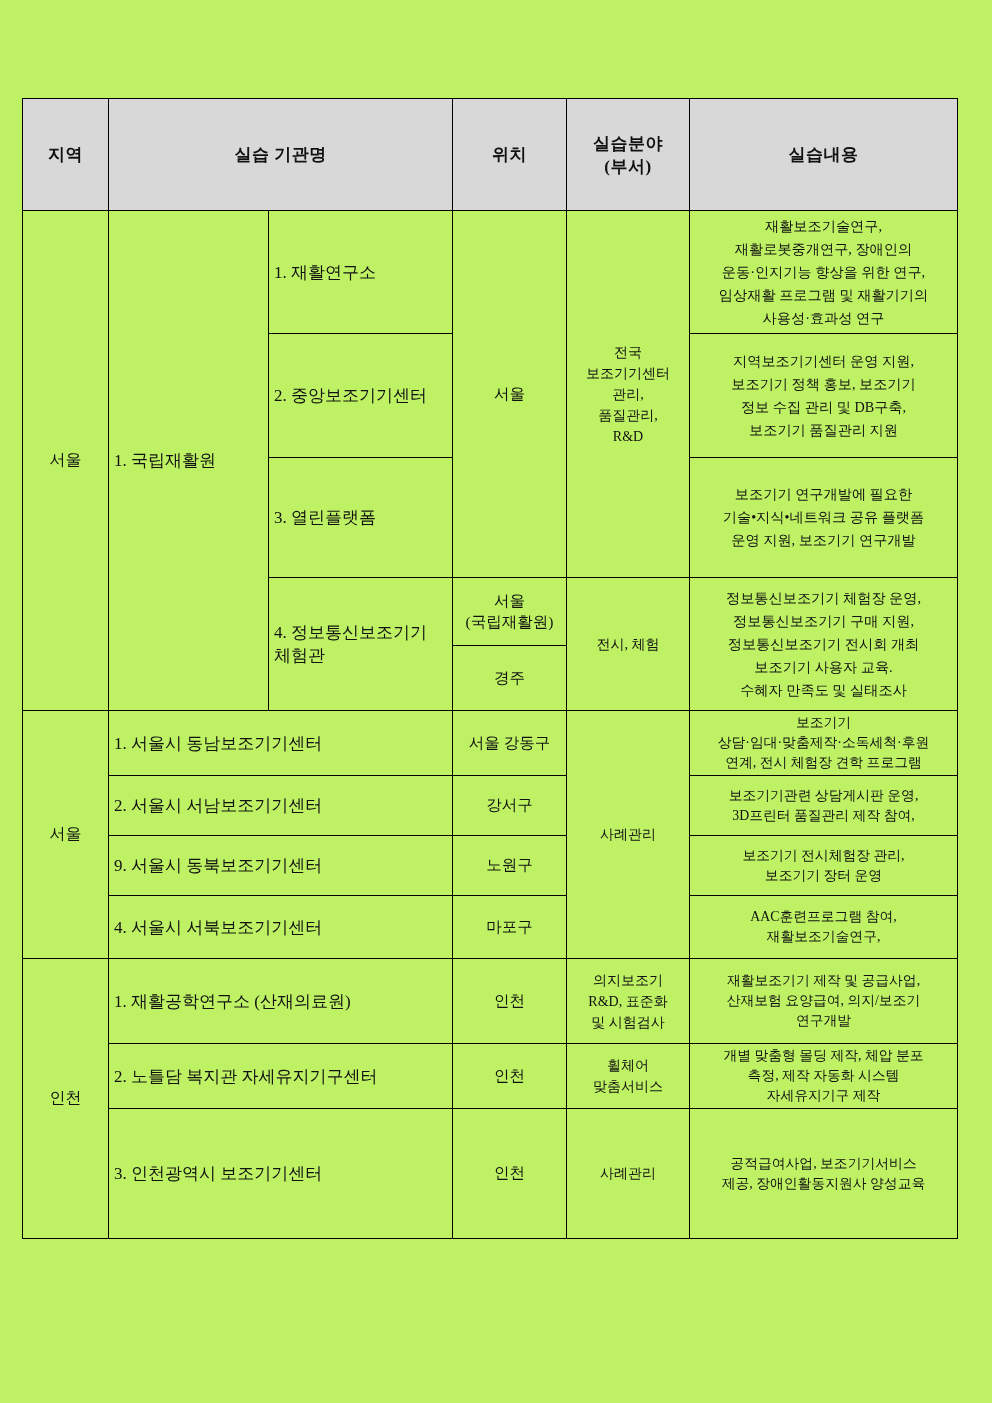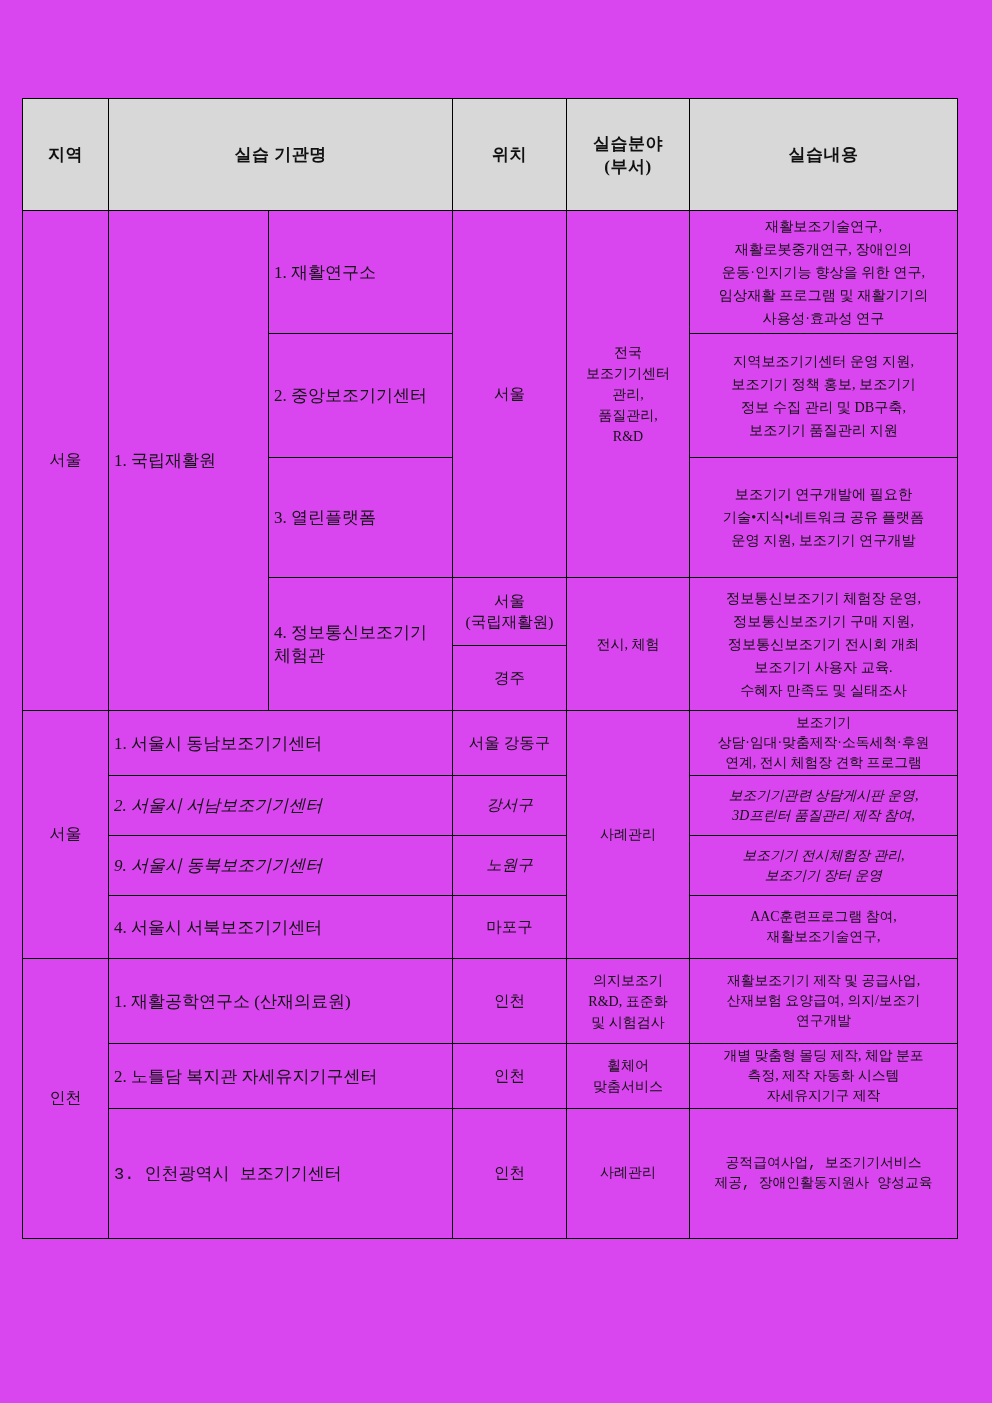--- a/index.html
+++ b/index.html
@@ -8,21 +8,21 @@
     background: #ffffff;
     width: 992px;
     height: 1403px;
     font-family: "Liberation Serif", "DejaVu Serif", serif;
     color: #111111;
   }
   .page {
     position: relative;
     width: 992px;
     height: 1403px;
-    background: #d946ef;
+    background: #bef264;
     overflow: hidden;
   }
   table.doc {
     position: absolute;
     left: 22px;
     top: 98px;
     width: 935px;
     border-collapse: collapse;
     table-layout: fixed;
   }
@@ -52,24 +52,24 @@
   }
   td.content.tight { line-height: 20px; font-size: 13.8px; }
   .pre { white-space: pre-line; }
   tr.h112 { height: 112px; }
   tr.h123 { height: 123px; }
   tr.h124 { height: 124px; }
   tr.h120 { height: 120px; }
   tr.h68  { height: 68px; }
   tr.h65  { height: 65px; }
   tr.h62  { height: 62px; }
-  tr.h60  { height: 60px; font-style: italic; }
+  tr.h60  { height: 60px; }
   tr.h63  { height: 63px; }
   tr.h85  { height: 85px; }
-  tr.h153 { height: 130px; font-family: Liberation Mono, monospace; }
+  tr.h153 { height: 130px; }
 </style>
 </head>
 <body>
 
 <div class="page">
   <table class="doc">
     <colgroup>
       <col style="width:86px">
       <col style="width:160px">
       <col style="width:184px">

